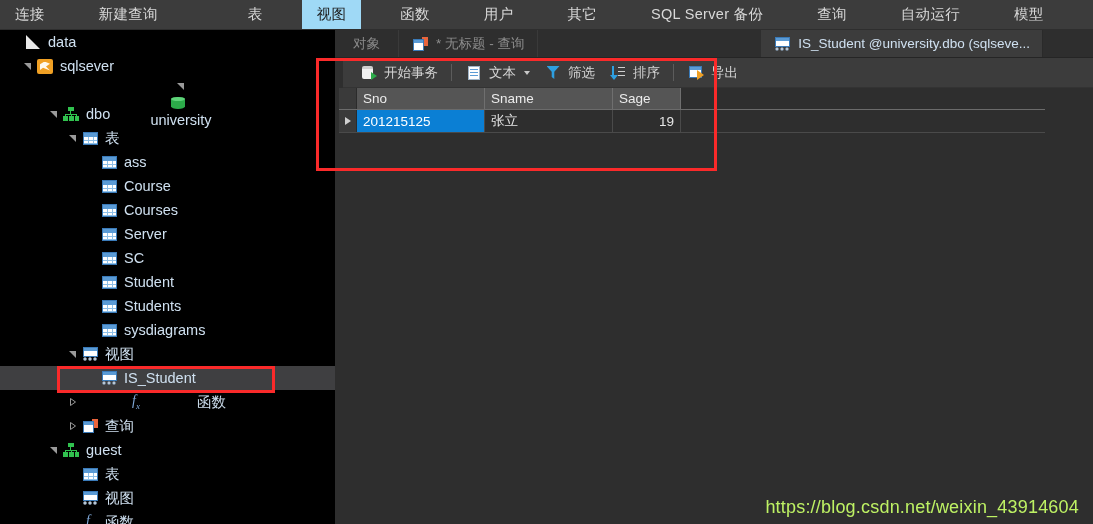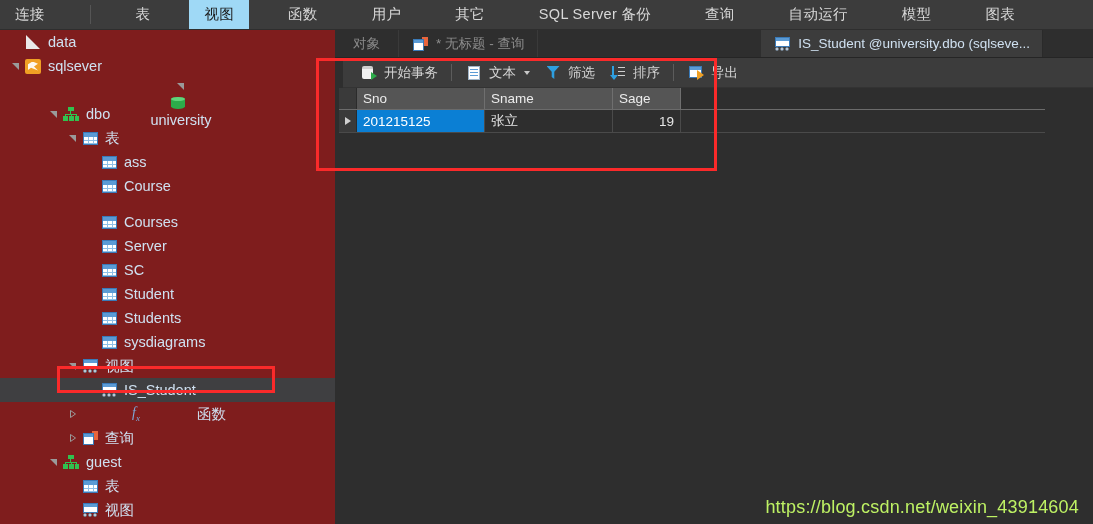--- a/index.html
+++ b/index.html
@@ -40,21 +40,21 @@
   .menu-sep {
     width: 1px;
     background: #555;
     margin: 5px 6px;
   }
 
   
   .sidebar {
     position: absolute; top: 30px; left: 0;
     width: 335px; height: 494px;
-    background: #7f1d1d;
+    background: #000000;
     overflow: hidden;
   }
   .tree-row {
     position: relative;
     height: 24px;
     display: flex; align-items: center;
     font-size: 14.5px;
     color: #c4d6e8;
     white-space: nowrap;
     cursor: default;
@@ -382,20 +382,21 @@
     z-index: 20;
   }
 </style>
 </head>
 <body>
 
 <div id="app">
 
   <div class="menubar" id="menubar">
       <div class="menu-item">连接</div>
+      <div class="menu-item">新建查询</div>
       <div class="menu-sep"></div>
       <div class="menu-item">表</div>
       <div class="menu-item active">视图</div>
       <div class="menu-item">函数</div>
       <div class="menu-item">用户</div>
       <div class="menu-item">其它</div>
       <div class="menu-item">SQL Server 备份</div>
       <div class="menu-item">查询</div>
       <div class="menu-item">自动运行</div>
       <div class="menu-item">模型</div>
@@ -403,21 +404,21 @@
     </div>
 
   <div class="sidebar" id="sidebar">
       <div class="tree-row" style="padding-left: 8px;">
         <span class="twisty"></span>
         <span class="t-icon">
           <span class="ic-data"></span>
         </span>
         <span class="t-label">data</span>
       </div>
-      <div class="tree-row" style="padding-left: 8px;">
+      <div class="tree-row" style="padding-left: 20px;">
         <span class="twisty">
           <svg width="8" height="8" viewBox="0 0 8 8">
             <path d="M0 1 L7 1 L7 8 Z" fill="#9a9a9a"></path>
           </svg>
         </span>
         <span class="t-icon">
           <span class="ic-server"></span>
         </span>
         <span class="t-label">sqlsever</span>
       </div>
@@ -471,21 +472,21 @@
         </span>
         <span class="t-label">ass</span>
       </div>
       <div class="tree-row" style="padding-left: 84px;">
         <span class="twisty"></span>
         <span class="t-icon">
           <span class="ic-table"></span>
         </span>
         <span class="t-label">Course</span>
       </div>
-      <div class="tree-row" style="padding-left: 84px; margin-top: 12px;">
+      <div class="tree-row" style="padding-left: 84px;">
         <span class="twisty"></span>
         <span class="t-icon">
           <span class="ic-table"></span>
         </span>
         <span class="t-label">Courses</span>
       </div>
       <div class="tree-row" style="padding-left: 84px;">
         <span class="twisty"></span>
         <span class="t-icon">
           <span class="ic-table"></span>

